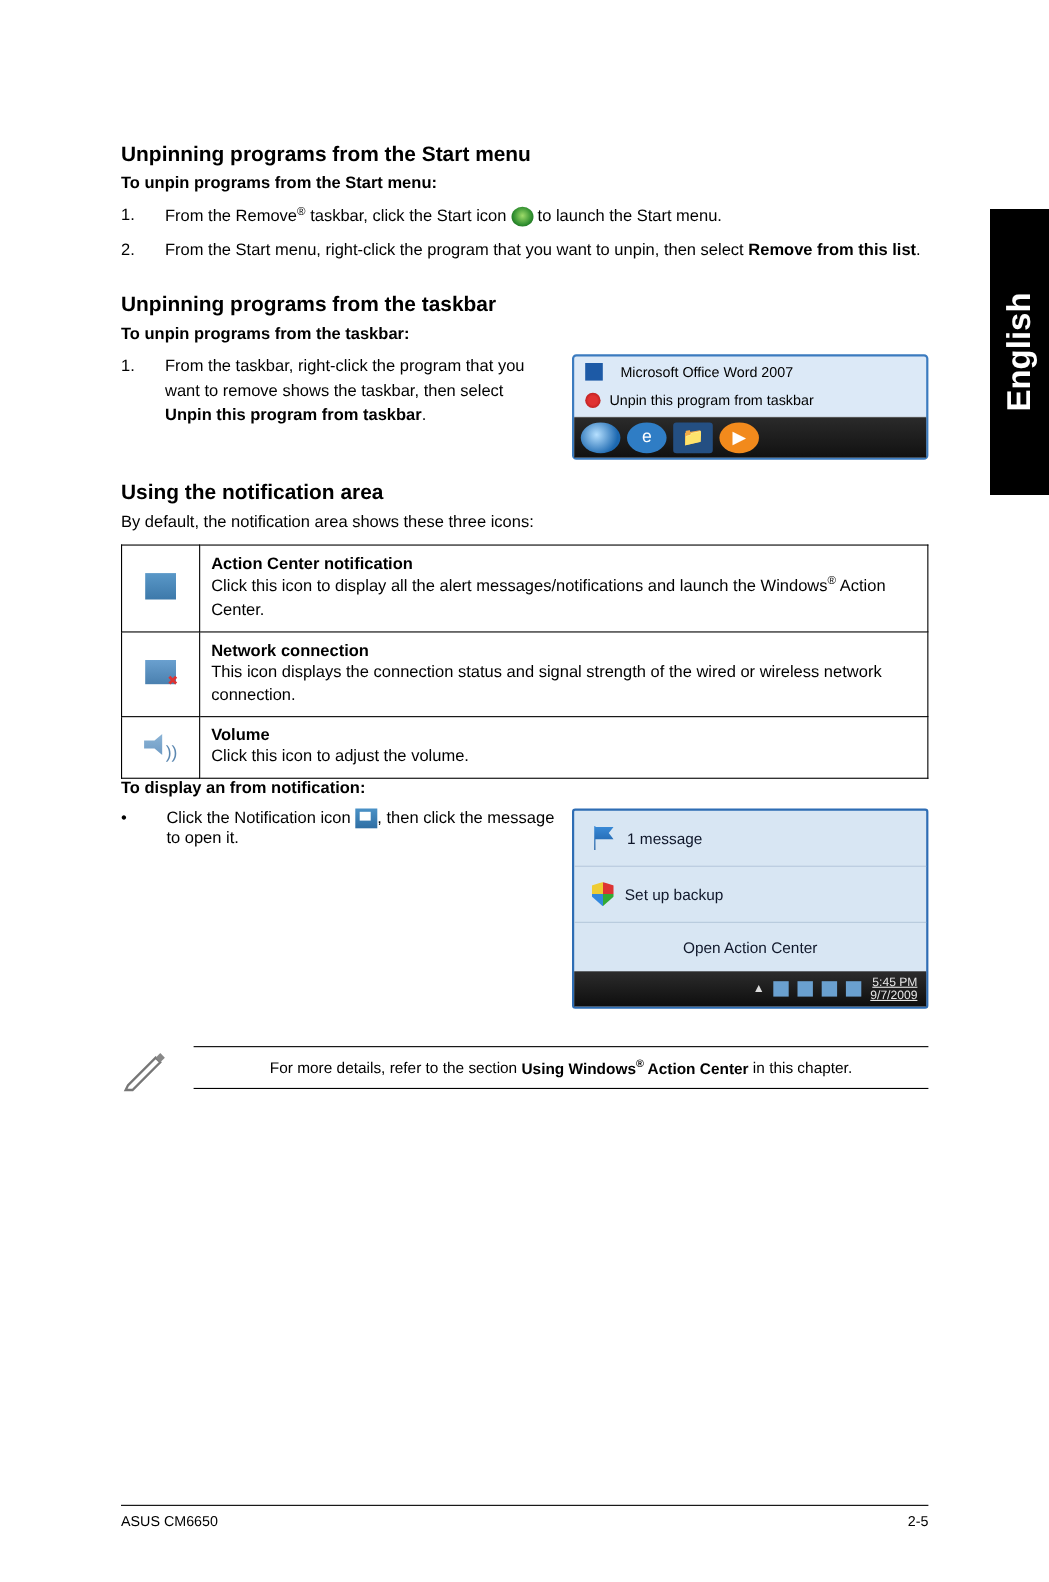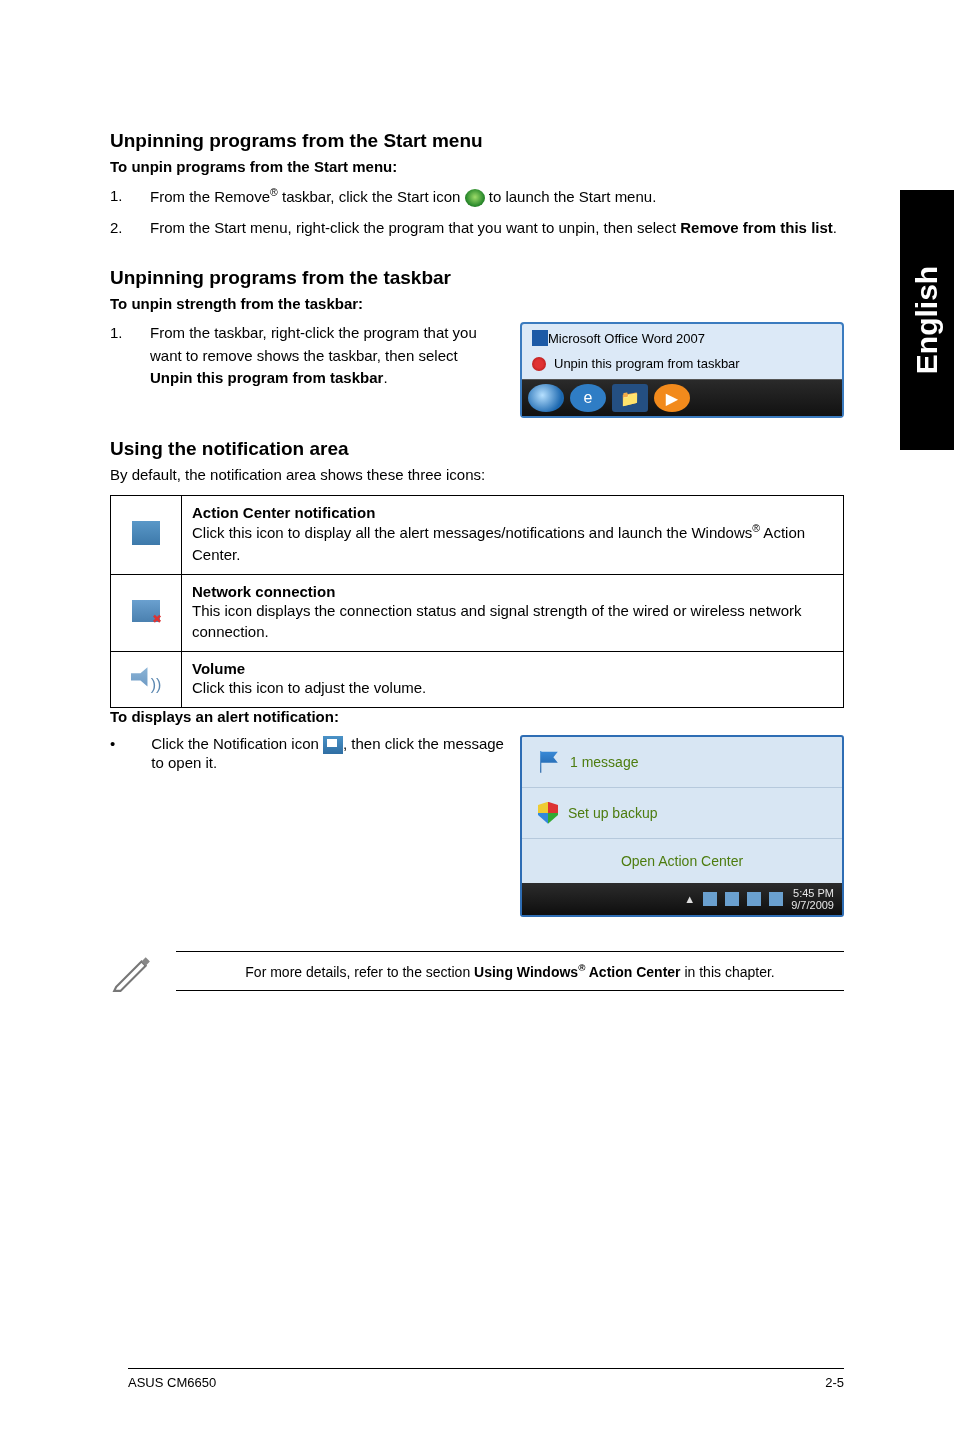--- a/index.html
+++ b/index.html
@@ -91,21 +91,21 @@
 
   .taskbar-popup {
     width:320px;
     border:2px solid #3b7bbf;
     border-radius:4px;
     background:#dce9f7;
     font-size:13px;
   }
   .taskbar-popup .row1{
     padding:6px 10px;
-    display:flex;align-items:center;gap:0;
+    display:flex;align-items:center;gap:16px;
   }
   .taskbar-popup .row1 .wicon{
     width:16px;height:16px;background:#1d5aa6;display:inline-block;
   }
   .taskbar-popup .row2{
     padding:4px 10px 8px 10px;
     display:flex;align-items:center;gap:8px;
   }
   .taskbar-popup .pin{
     width:14px;height:14px;display:inline-block;
@@ -168,62 +168,62 @@
 
   .alert-box{
     width:320px;
     border:2px solid #2e6db4;
     border-radius:3px;
     background:#d8e6f3;
     font-size:14px;
   }
   .alert-box .ar{
     padding:14px 16px;border-bottom:1px solid #b6c9dc;
-    display:flex;align-items:center;gap:10px;color:#4d7c0f;
+    display:flex;align-items:center;gap:10px;color:#0f172a;
   }
   .alert-box .ar.last{border-bottom:none;justify-content:center;}
   .flag3d{
     width:22px;height:22px;display:inline-block;
     background:linear-gradient(#3a8bd8,#1a5aa0);
     clip-path:polygon(10% 0,10% 100%,15% 100%,15% 55%,90% 55%,70% 30%,90% 5%,15% 5%,15% 0);
   }
   .shield{
     width:20px;height:22px;display:inline-block;
     background:conic-gradient(#d33 0 25%,#3a3 0 50%,#38d 0 75%,#ec3 0 100%);
     clip-path:polygon(50% 0,100% 15%,100% 60%,50% 100%,0 60%,0 15%);
   }
   .tray{
     background:linear-gradient(#2c2c2c,#0e0e0e);
     color:#e6e6e6;
     padding:4px 8px;
     display:flex;align-items:center;justify-content:flex-end;gap:8px;
     font-size:11px;
   }
-  .tray .time{text-align:right;line-height:1.1;}
+  .tray .time{text-align:right;line-height:1.1;text-decoration:underline;}
   .tray .ti{width:14px;height:14px;background:#6aa0cf;display:inline-block;}
   .tray .arrow{color:#ddd;font-size:11px;}
   
   .note-row{
     display:flex;gap:24px;align-items:flex-start;
     margin-top:34px;
     text-align:center;
   }
   .pencil{
     width:42px;height:42px;flex-shrink:0;
   }
   .pencil svg{width:100%;height:100%;}
   .note-text{
     flex:1;
     border-top:1px solid #000;border-bottom:1px solid #000;
     padding:10px 0;font-size:14px;
   }
 
   .footer{
     position:absolute;
-    bottom:48px;left:128px;right:110px;
+    bottom:48px;left:110px;right:110px;
     border-top:1px solid #000;
     padding-top:6px;
     display:flex;justify-content:space-between;
     font-size:13px;
   }
   sup{font-size:0.7em;}
 </style>
 </head>
 <body>
 
@@ -244,21 +244,21 @@
     </li>
     <li>
       <span class="num">2.</span>
       <span class="txt">
         <span>From the Start menu, right-click the program that you want to unpin, then select </span><b>Remove from this list</b><span>.</span>
       </span>
     </li>
   </ol>
 
   <h2 class="section">Unpinning programs from the taskbar</h2>
-  <p class="subbold">To unpin strength from the taskbar:</p>
+  <p class="subbold">To unpin programs from the taskbar:</p>
   <div class="row-two">
     <div class="left">
       <ol class="steps">
         <li>
           <span class="num">1.</span>
           <span class="txt">
             <span>From the taskbar, right-click the program that you want to remove shows the taskbar, then select </span><b>Unpin this program from taskbar</b><span>.</span>
           </span>
         </li>
       </ol>
@@ -313,21 +313,21 @@
         <span class="nt-vol"></span><span class="vol-wave">))</span>
       </td>
       <td>
         <div><b>Volume</b></div>
         <div class="sub">Click this icon to adjust the volume.</div>
       </td>
     </tr>
   </tbody>
     </table>
 
-  <p class="subbold">To displays an alert notification:</p>
+  <p class="subbold">To display an from notification:</p>
   <div class="row-two">
     <div class="left">
       <ul class="bul">
         <li>
           <span>•</span>
           <span>
             <span>Click the Notification icon </span><span class="flag-icon"></span><span>, then click the message to open it.</span>
           </span>
         </li>
       </ul>

